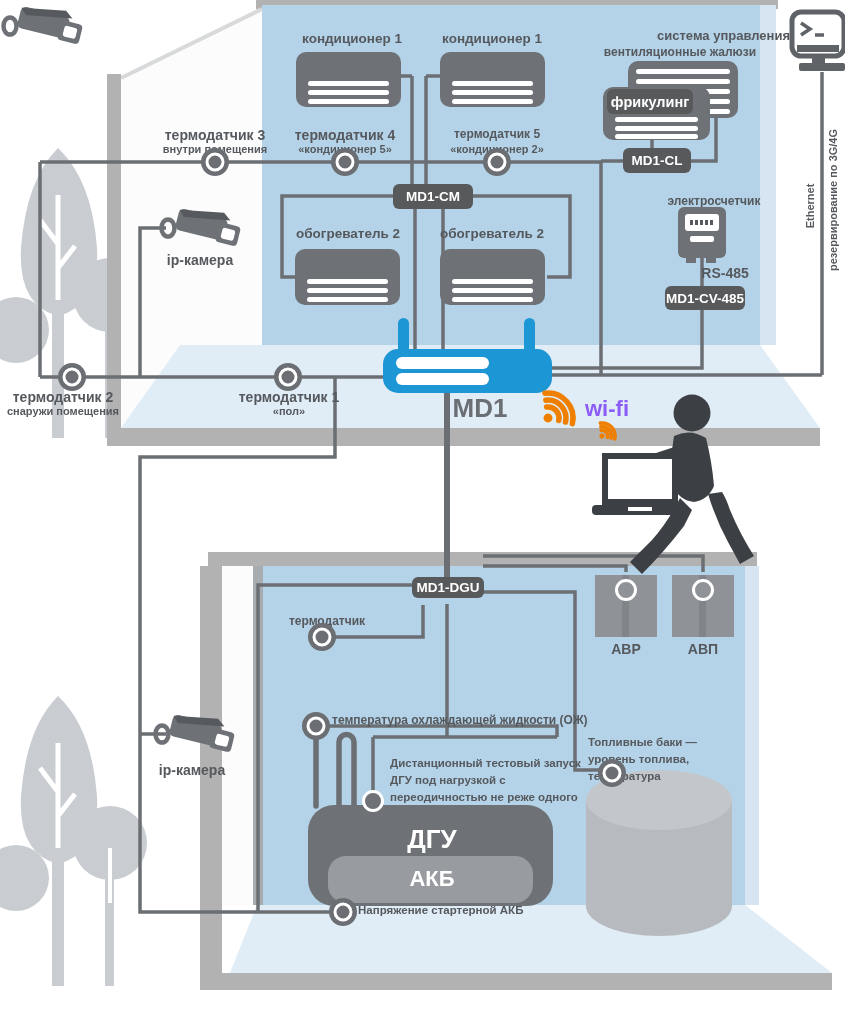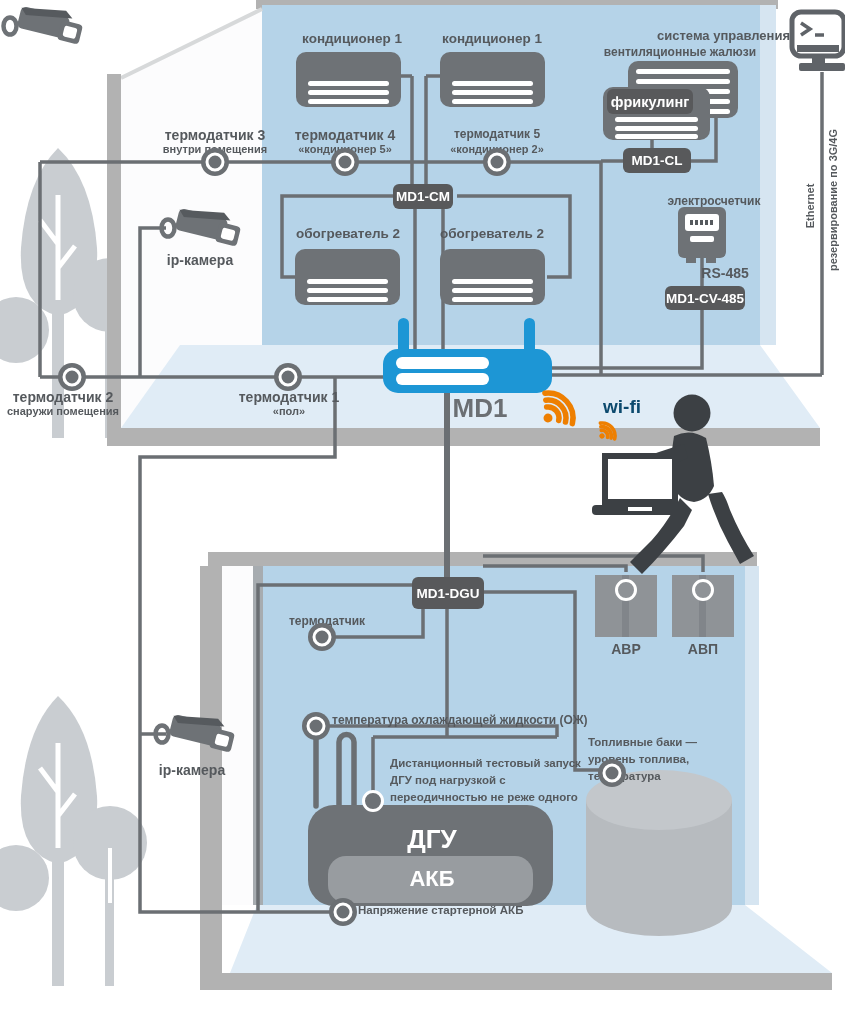--- a/index.html
+++ b/index.html
@@ -185,21 +185,21 @@
 
 <div class="lbl" style="left:790px;top:29px;font-size:13px;transform:translateX(-100%)">система управления</div>
 
 <div class="lbl c" style="left:215px;top:127px;font-size:14px">термодатчик 3</div>
 <div class="lbl c" style="left:215px;top:143px;font-size:11px">внутри помещения</div>
 <div class="lbl c" style="left:345px;top:127px;font-size:14px">термодатчик 4</div>
 <div class="lbl c" style="left:345px;top:143px;font-size:11px">«кондиционер 5»</div>
 <div class="lbl c" style="left:497px;top:128px;font-size:12px">термодатчик 5</div>
 <div class="lbl c" style="left:497px;top:143px;font-size:11px">«кондиционер 2»</div>
 
-<div class="tag" style="left:393px;top:184px;width:60px;height:25px">MD1-CM</div>
+<div class="tag" style="left:393px;top:184px;width:80px;height:25px">MD1-CM</div>
 
 <div class="lbl c" style="left:348px;top:226px;font-size:13.5px">обогреватель 2</div>
 <div class="lbl c" style="left:492px;top:226px;font-size:13.5px">обогреватель 2</div>
 <div class="unit" style="left:295px;top:249px;width:105px;height:56px">
   <div class="slat" style="top:30px"></div>
       <div class="slat" style="top:39px"></div>
       <div class="slat" style="top:48px"></div>
 </div>
 <div class="unit" style="left:440px;top:249px;width:105px;height:56px">
   <div class="slat" style="top:30px"></div>
@@ -220,32 +220,32 @@
 <div class="tag" style="left:665px;top:286px;width:80px;height:24px">MD1-CV-485</div>
 
 <div class="lbl c" style="left:200px;top:252px;font-size:14px">ip-камера</div>
 
 <div class="lbl c" style="left:63px;top:389px;font-size:14px">термодатчик 2</div>
 <div class="lbl c" style="left:63px;top:405px;font-size:11px">снаружи помещения</div>
 <div class="lbl c" style="left:289px;top:389px;font-size:14px">термодатчик 1</div>
 <div class="lbl c" style="left:289px;top:405px;font-size:11px">«пол»</div>
 
 <div class="lbl c" style="left:480px;top:394px;font-size:26px;color:#6b6f73">MD1</div>
-<div class="lbl c" style="left:622px;top:396px;font-size:19px;color:#0c4a6e">wi-fi</div>
+<div class="lbl c" style="left:607px;top:396px;font-size:22px;color:#8b5cf6">wi-fi</div>
 
 <div class="lbl rot" style="left:810px;top:206px;font-size:11px">Ethernet</div>
 <div class="lbl rot" style="left:833px;top:200px;font-size:11px">резервирование по 3G/4G</div>
 
 <div class="sensor" style="left:215px;top:162px"></div>
 <div class="sensor" style="left:345px;top:162px"></div>
 <div class="sensor" style="left:497px;top:162px"></div>
 <div class="sensor" style="left:72px;top:377px"></div>
 <div class="sensor" style="left:288px;top:377px"></div>
 
-<div class="tag" style="left:412px;top:577px;width:72px;height:32px">MD1-DGU</div>
+<div class="tag" style="left:412px;top:577px;width:72px;height:21px">MD1-DGU</div>
 <div class="lbl c" style="left:327px;top:615px;font-size:12px">термодатчик</div>
 <div class="sensor" style="left:322px;top:637px"></div>
 
 <div class="cab" style="left:595px;top:575px">
       <div class="stripe"></div>
     </div>
 <div class="cab" style="left:672px;top:575px">
       <div class="stripe"></div>
     </div>
 <div class="sensor light" style="left:626px;top:590px"></div>

